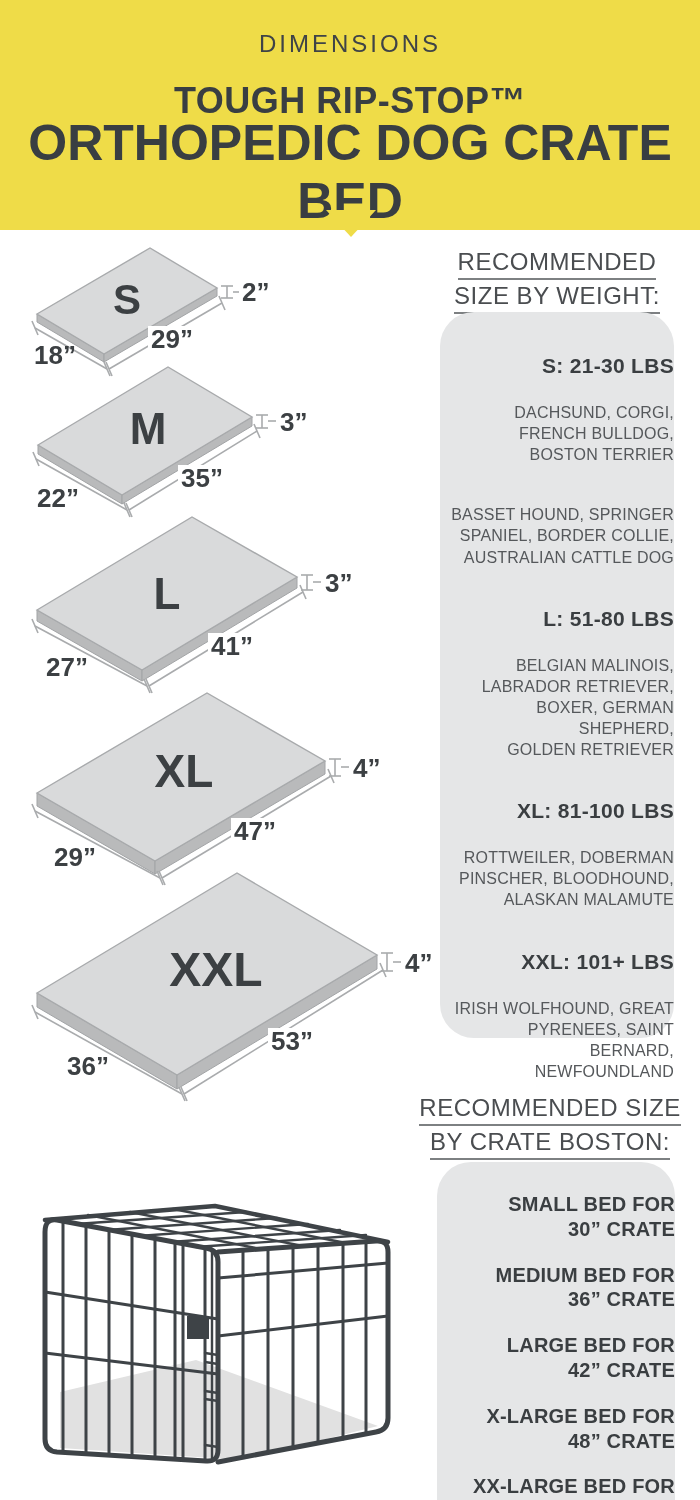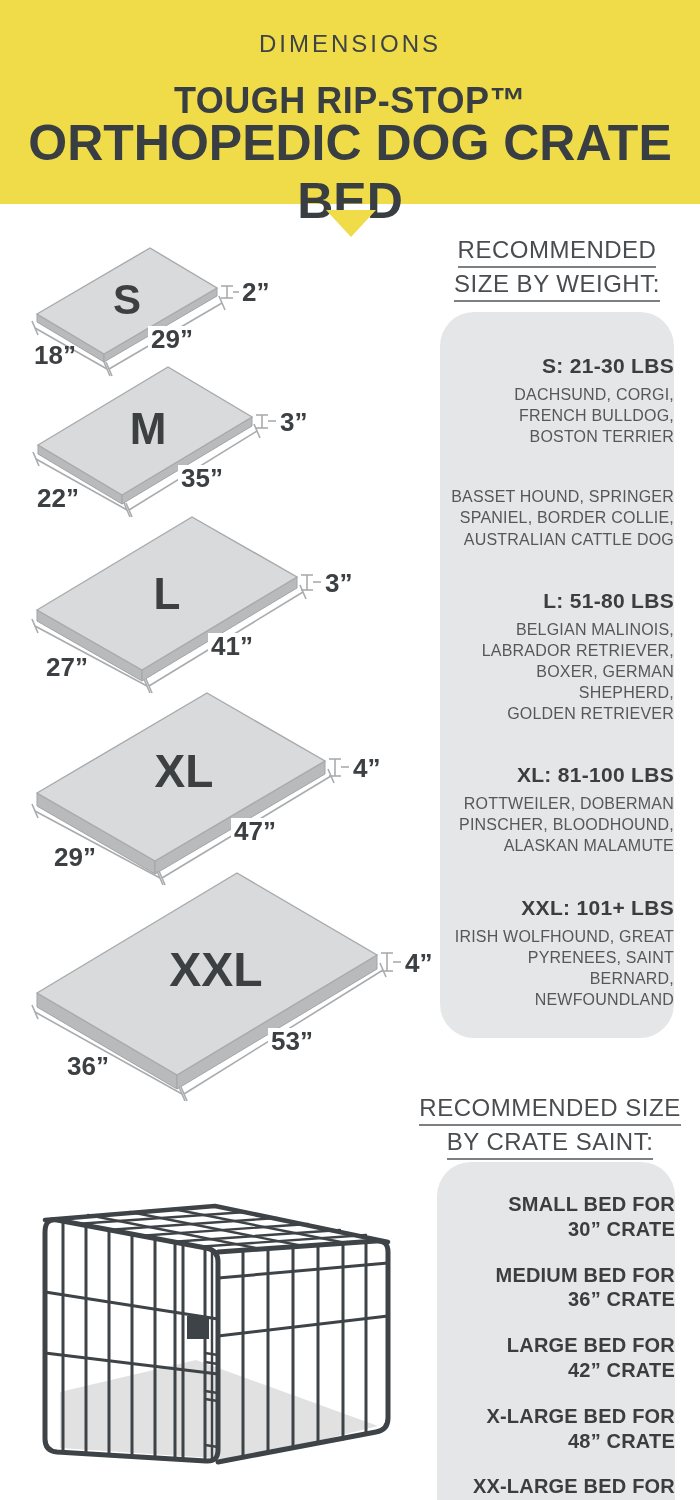--- a/index.html
+++ b/index.html
@@ -1,44 +1,44 @@
 <!DOCTYPE html>
 <html><head>
 <meta charset="utf-8">
 <style>
   * { margin:0; padding:0; box-sizing:border-box; }
   body { background:#ffffff; font-family:"Liberation Sans", sans-serif; }
   .page { position:relative; width:700px; height:1500px; background:#ffffff; overflow:hidden; margin:0 auto; }
 
   
-  .hero { position:absolute; left:0; top:0; width:700px; height:204px; background:#EFDC48; text-align:center; }
+  .hero { position:absolute; left:0; top:0; width:700px; height:230px; background:#EFDC48; text-align:center; }
   .hero-tail { position:absolute; left:326px; top:210px; width:0; height:0;
     border-left:25px solid transparent; border-right:25px solid transparent; border-top:27px solid #EFDC48; }
   .eyebrow { position:absolute; left:0; top:30px; width:100%; font-size:24px; font-weight:400;
     letter-spacing:3px; color:#3F4347; }
   .title1 { position:absolute; left:0; top:80px; width:100%; font-size:36px; font-weight:bold;
     letter-spacing:.5px; color:#393E42; }
   .title2 { position:absolute; left:0; top:114px; width:100%; font-size:50px; font-weight:bold;
     letter-spacing:0; color:#393E42; }
 
   
   .guide-heading { position:absolute; text-align:center; font-size:24px; font-weight:400;
     color:#4A4D50; letter-spacing:.5px; line-height:1.3; }
   .guide-heading .uline { display:inline-block; border-bottom:2px solid #7D8082; padding-bottom:1px; }
-  .heading-weight { left:438px; top:234px; width:238px; }
+  .heading-weight { left:438px; top:246px; width:238px; }
   .heading-crate  { left:400px; top:1092px; width:300px; }
 
   
   .panel { position:absolute; background:#E5E6E7; border-radius:34px; text-align:right; }
   .panel-weight { left:440px; top:312px; width:234px; height:726px; padding-top:42px; }
   .panel-crate  { left:437px; top:1162px; width:238px; height:432px; padding-top:30px; }
 
   .w-entry { margin-bottom:39px; }
   .w-entry .w-label { font-size:21px; font-weight:bold; color:#3A3E41; letter-spacing:.3px; }
-  .w-entry .w-breeds { margin-top:6px; font-size:16px; color:#55585B; line-height:1.32;
+  .w-entry .w-breeds { margin-top:24px; font-size:16px; color:#55585B; line-height:1.32;
     white-space:pre-line; letter-spacing:.2px; }
 
   .c-entry { margin-bottom:21px; font-size:20px; font-weight:bold; color:#3A3E41;
     line-height:1.24; white-space:pre-line; letter-spacing:.2px; }
 
   
   .beds-svg  { position:absolute; left:0; top:240px; }
   .crate-svg { position:absolute; left:0; top:1180px; }
 
   svg text { font-family:"Liberation Sans", sans-serif; fill:#3C4043; }
@@ -211,21 +211,21 @@
     <div class="w-entry">
       <div class="w-label">XXL: 101+ LBS</div>
       <div class="w-breeds">IRISH WOLFHOUND, GREAT
 PYRENEES, SAINT BERNARD,
 NEWFOUNDLAND</div>
     </div>
   </div>
 
   <div class="guide-heading heading-crate">
     <span class="uline">RECOMMENDED SIZE</span><br>
-    <span class="uline">BY CRATE SAINT:</span>
+    <span class="uline">BY CRATE BOSTON:</span>
   </div>
 
   <div class="panel panel-crate">
     <div class="c-entry">SMALL BED FOR
 30” CRATE</div>
     <div class="c-entry">MEDIUM BED FOR
 36” CRATE</div>
     <div class="c-entry">LARGE BED FOR
 42” CRATE</div>
     <div class="c-entry">X-LARGE BED FOR

